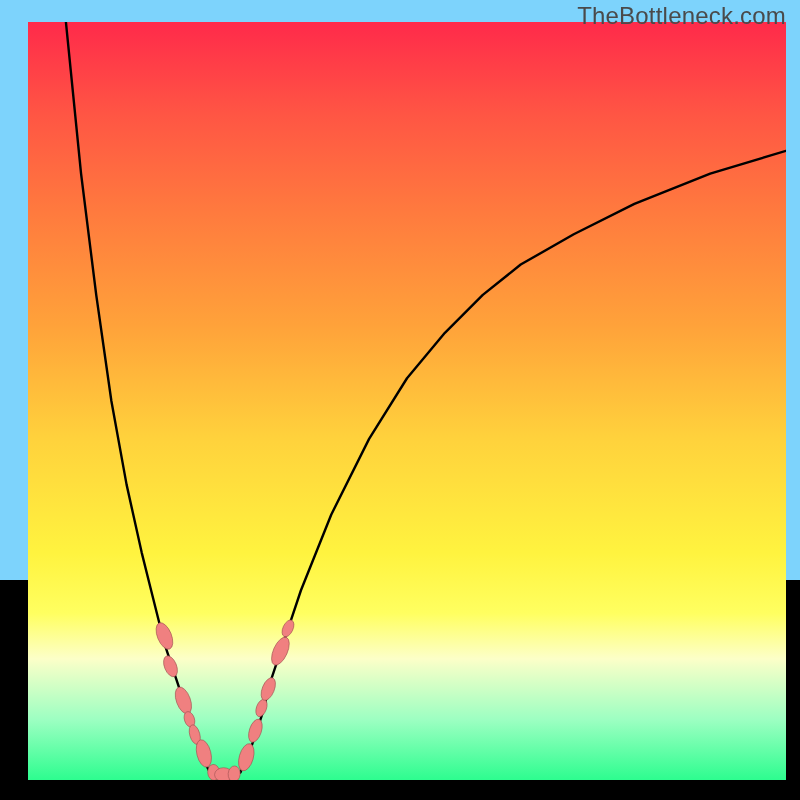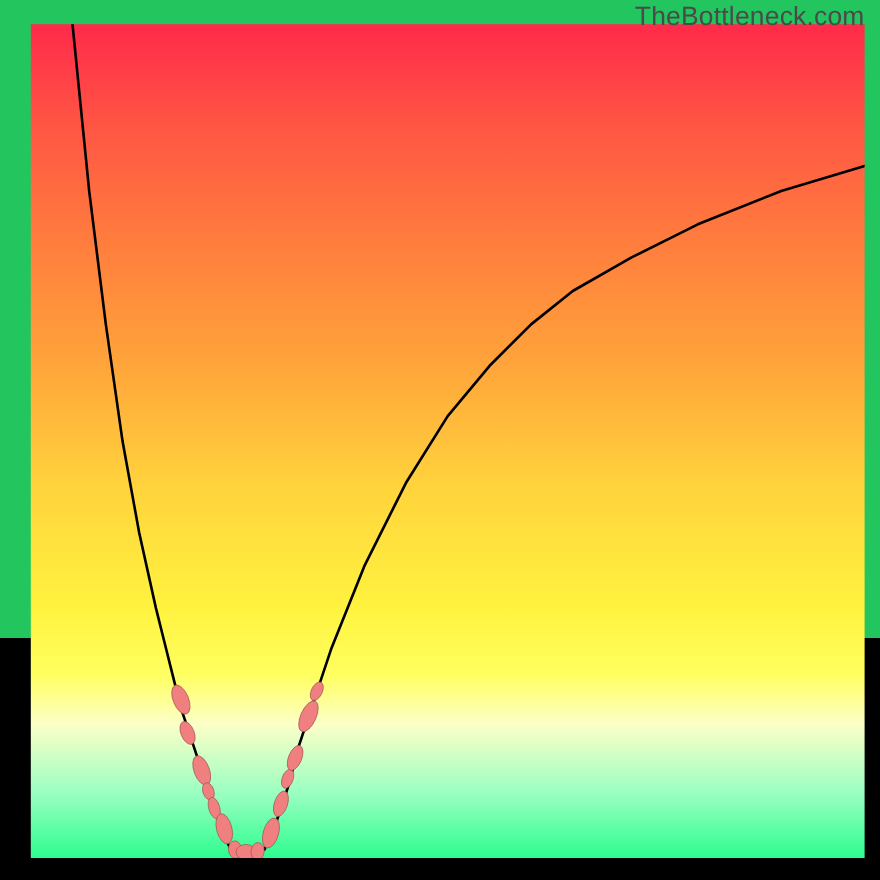--- a/index.html
+++ b/index.html
@@ -10,21 +10,21 @@
     background: #000;
     overflow: hidden;
     font-family: Arial, Helvetica, sans-serif;
   }
   .frame {
     position: absolute;
     left: 0;
     top: 0;
     width: 800px;
     height: 580px;
-    background: #22c55e;
+    background: #7dd3fc;
   }
   .plot {
     position: absolute;
     left: 28px;
     top: 22px;
     width: 758px;
     height: 758px;
     background: linear-gradient(
       to bottom,
       #ff2a4a 0%,

